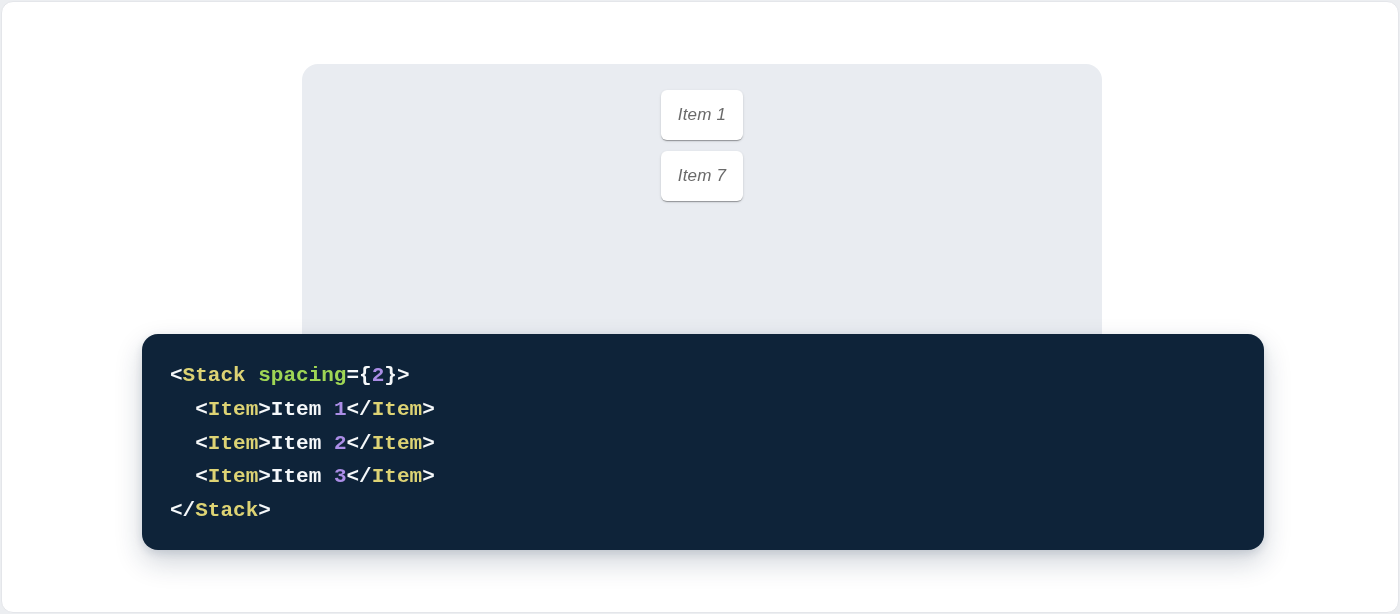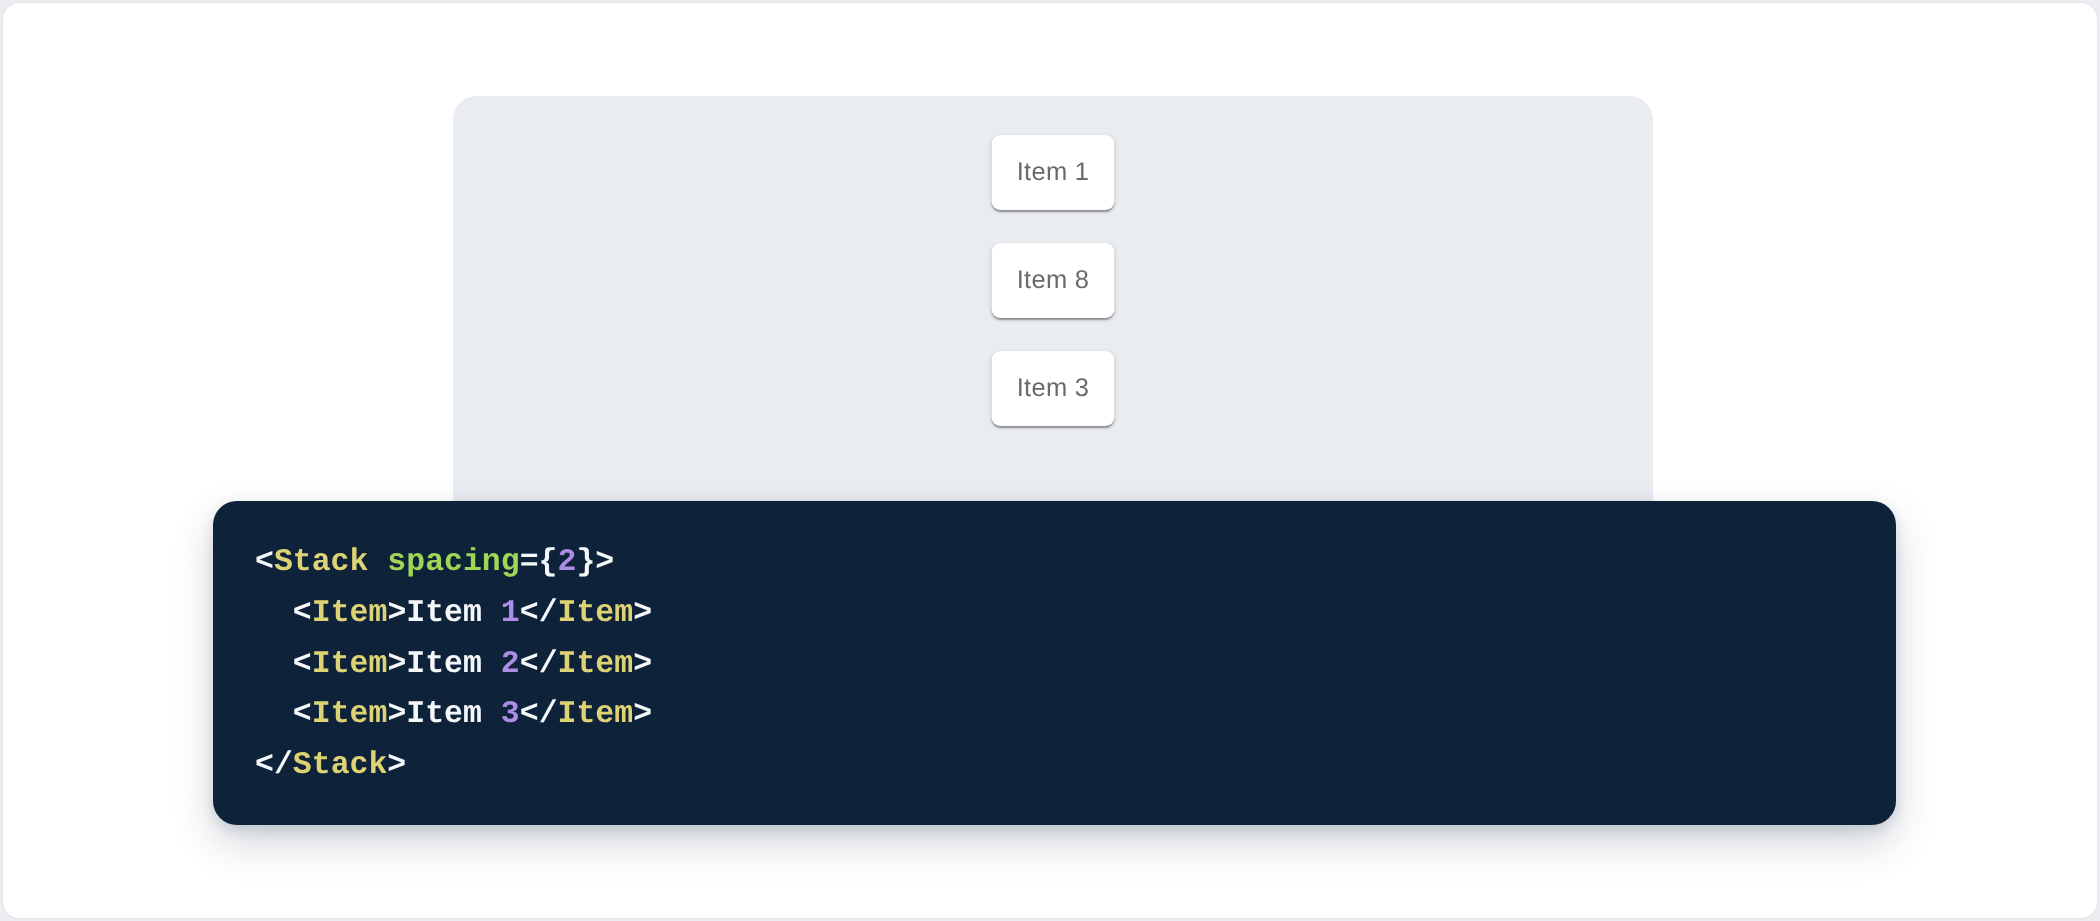--- a/index.html
+++ b/index.html
@@ -31,21 +31,22 @@
     top: 62px;
     width: 800px;
     height: 301px;
     background: #e9ecf1;
     border-radius: 16px;
     box-sizing: border-box;
     padding-top: 26px;
     display: flex;
     flex-direction: column;
     align-items: center;
-    gap: 22px;
+    gap: 11px;
+    font-style: italic;
   }
   .stack-item {
     width: 82px;
     height: 50px;
     background: #ffffff;
     border-radius: 6px;
     box-shadow: 0 2px 1px -1px rgba(0,0,0,0.2),
                 0 1px 1px 0 rgba(0,0,0,0.14),
                 0 1px 3px 0 rgba(0,0,0,0.12);
     display: flex;
@@ -84,24 +85,21 @@
 <body>
 
 <div class="canvas">
   <div class="page-card">
 
     <div class="demo-panel">
       <div class="stack-item">
         <span>Item 1</span>
       </div>
       <div class="stack-item">
-        <span>Item 8</span>
-      </div>
-      <div class="stack-item">
-        <span>Item 3</span>
+        <span>Item 7</span>
       </div>
     </div>
 
     <div class="code-block">
       <pre class="code-content"><div class="code-line"><span style="color: rgb(245, 248, 250);">&lt;</span><span style="color: rgb(221, 211, 116);">Stack</span><span style="color: rgb(245, 248, 250);"> </span><span style="color: rgb(159, 214, 85);">spacing</span><span style="color: rgb(245, 248, 250);">=</span><span style="color: rgb(245, 248, 250);">{</span><span style="color: rgb(171, 141, 230);">2</span><span style="color: rgb(245, 248, 250);">}</span><span style="color: rgb(245, 248, 250);">&gt;</span></div><div class="code-line"><span style="color: rgb(245, 248, 250);">  </span><span style="color: rgb(245, 248, 250);">&lt;</span><span style="color: rgb(221, 211, 116);">Item</span><span style="color: rgb(245, 248, 250);">&gt;</span><span style="color: rgb(245, 248, 250);">Item </span><span style="color: rgb(171, 141, 230);">1</span><span style="color: rgb(245, 248, 250);">&lt;/</span><span style="color: rgb(221, 211, 116);">Item</span><span style="color: rgb(245, 248, 250);">&gt;</span></div><div class="code-line"><span style="color: rgb(245, 248, 250);">  </span><span style="color: rgb(245, 248, 250);">&lt;</span><span style="color: rgb(221, 211, 116);">Item</span><span style="color: rgb(245, 248, 250);">&gt;</span><span style="color: rgb(245, 248, 250);">Item </span><span style="color: rgb(171, 141, 230);">2</span><span style="color: rgb(245, 248, 250);">&lt;/</span><span style="color: rgb(221, 211, 116);">Item</span><span style="color: rgb(245, 248, 250);">&gt;</span></div><div class="code-line"><span style="color: rgb(245, 248, 250);">  </span><span style="color: rgb(245, 248, 250);">&lt;</span><span style="color: rgb(221, 211, 116);">Item</span><span style="color: rgb(245, 248, 250);">&gt;</span><span style="color: rgb(245, 248, 250);">Item </span><span style="color: rgb(171, 141, 230);">3</span><span style="color: rgb(245, 248, 250);">&lt;/</span><span style="color: rgb(221, 211, 116);">Item</span><span style="color: rgb(245, 248, 250);">&gt;</span></div><div class="code-line"><span style="color: rgb(245, 248, 250);">&lt;/</span><span style="color: rgb(221, 211, 116);">Stack</span><span style="color: rgb(245, 248, 250);">&gt;</span></div></pre>
     </div>
 
   </div>
 </div>
 

